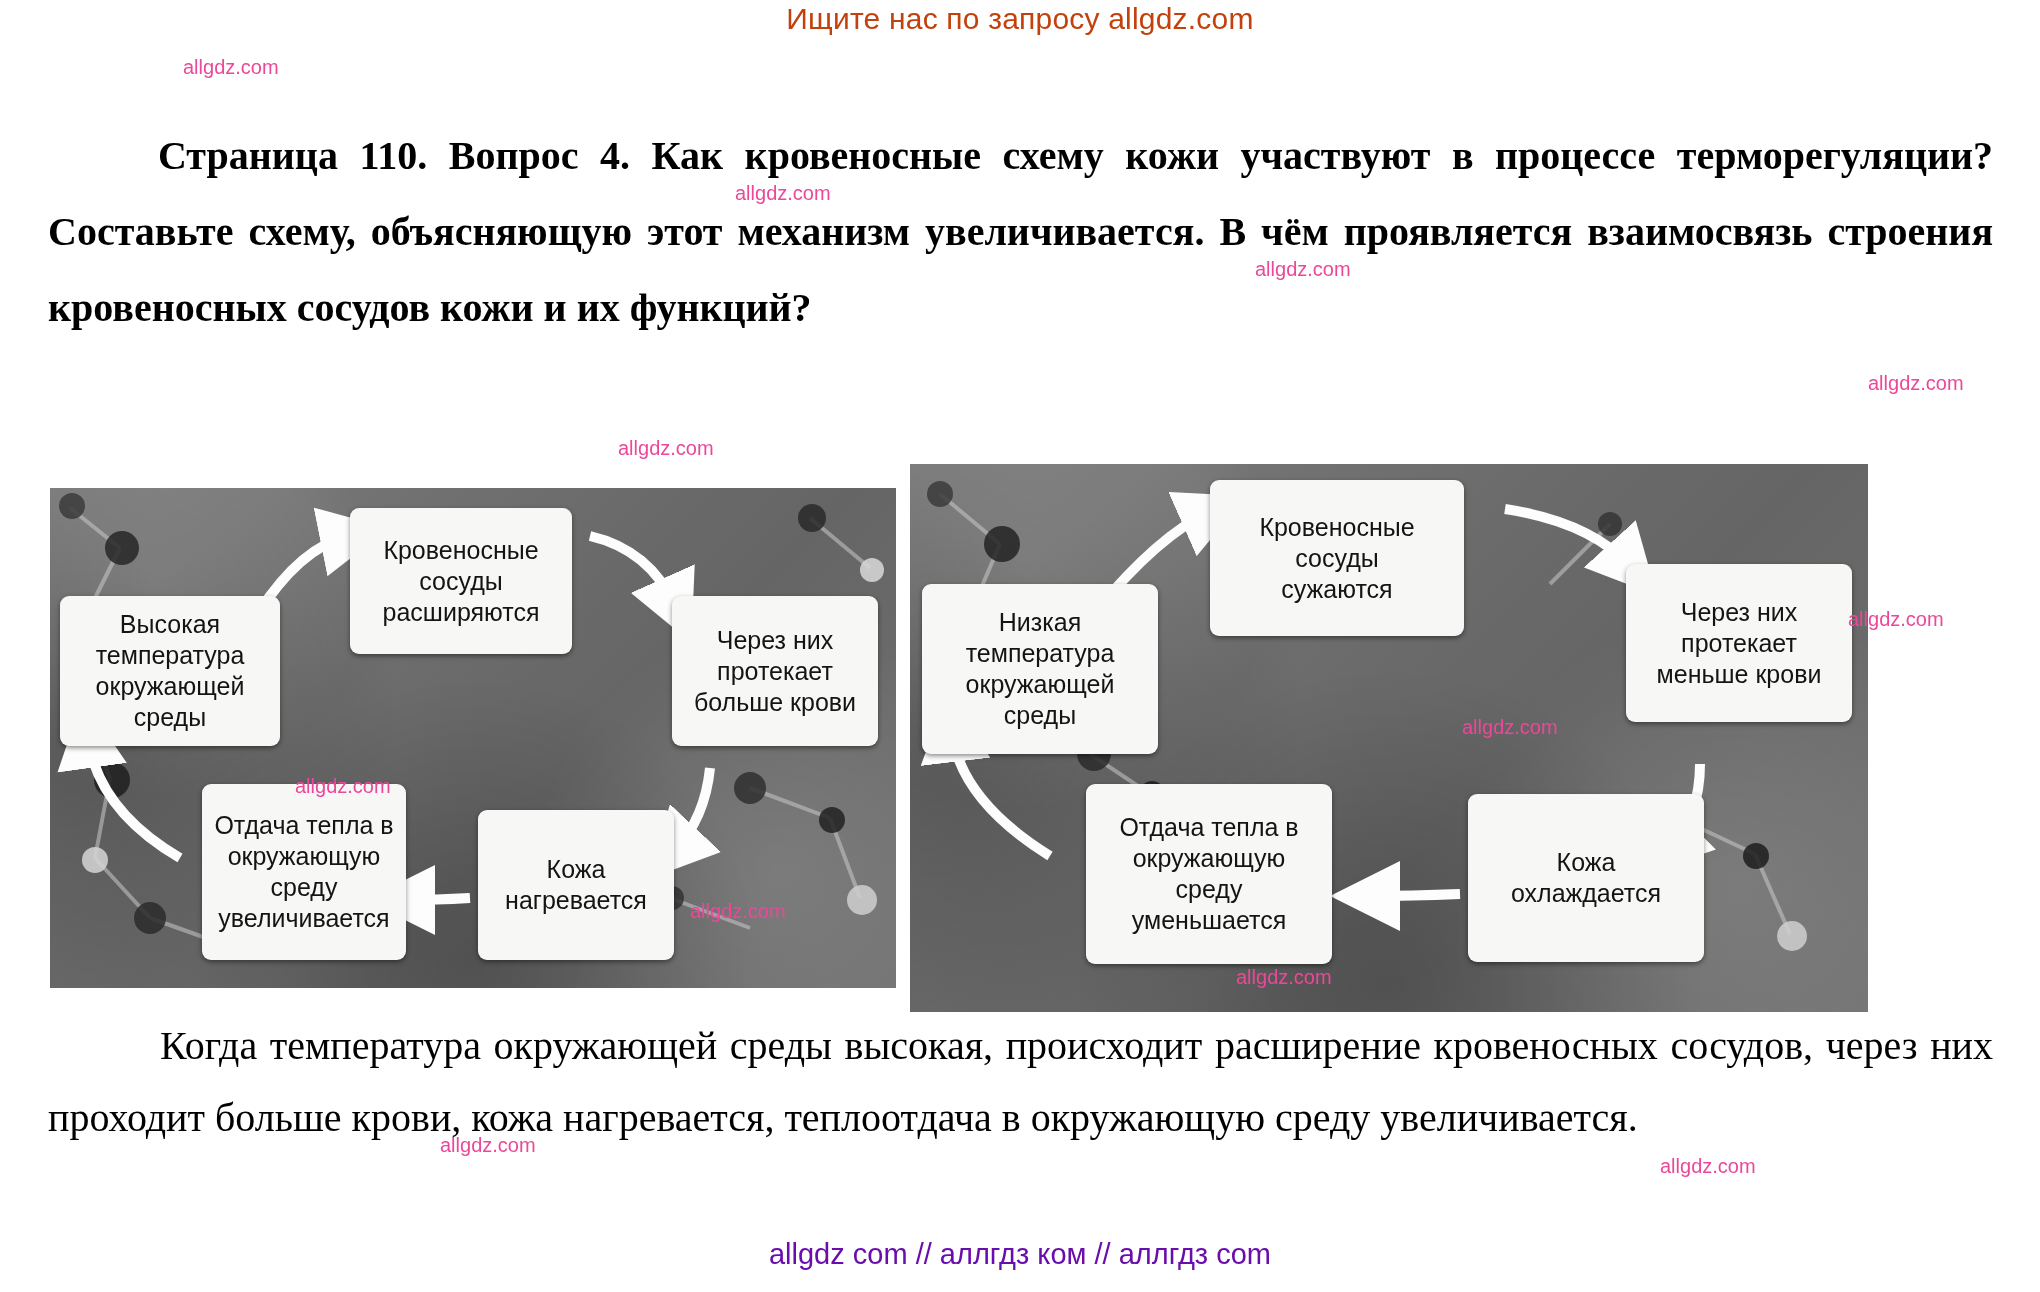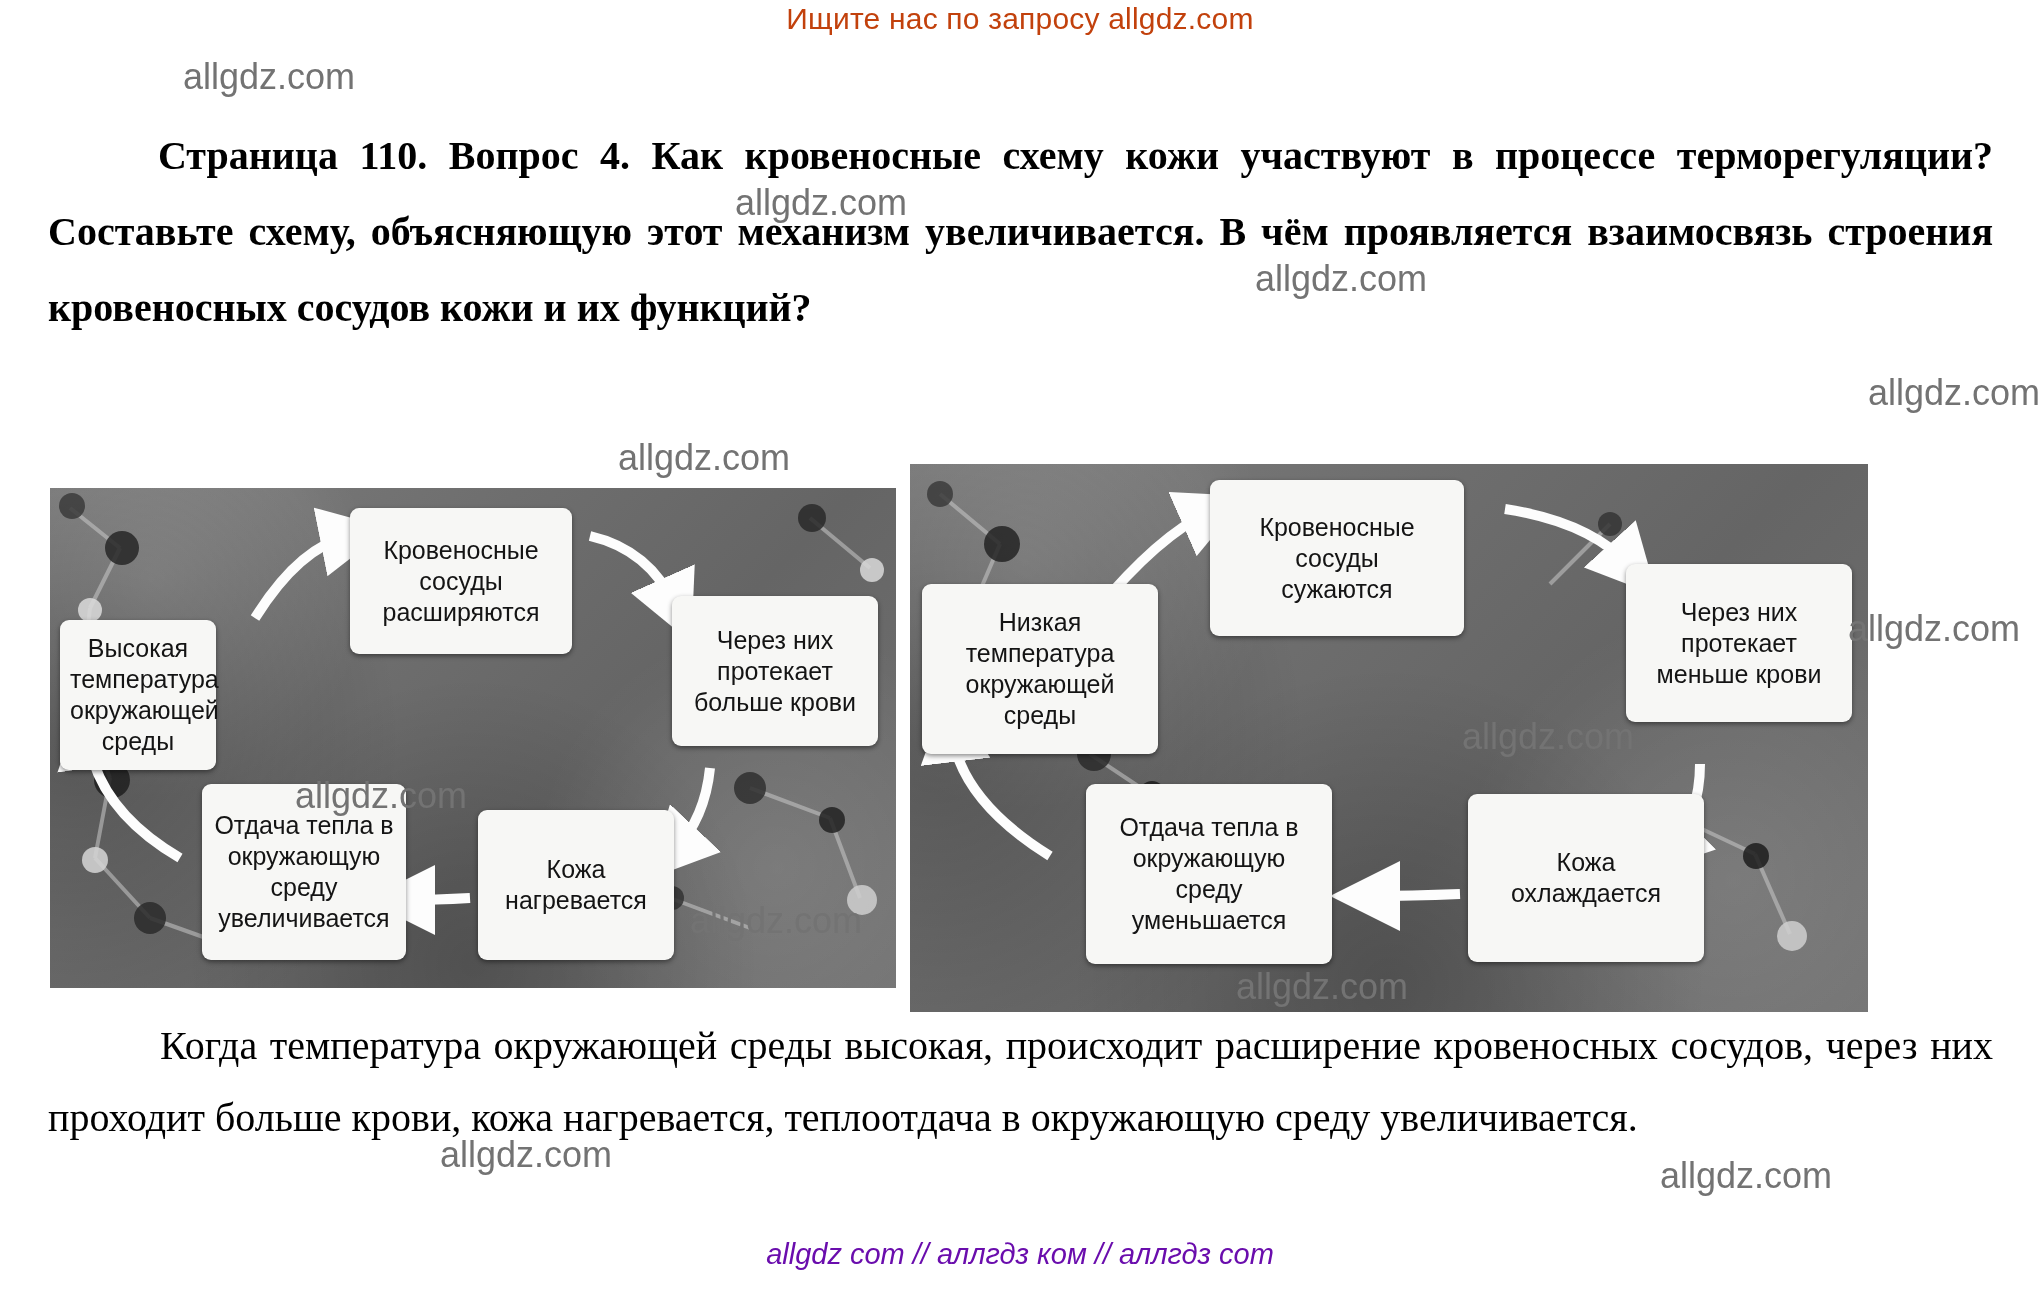--- a/index.html
+++ b/index.html
@@ -28,22 +28,22 @@
     font-size: 30px;
     font-weight: 400;
     letter-spacing: 0.2px;
     white-space: nowrap;
   }
 
   
   .wm {
     position: absolute;
     font-family: "Liberation Sans", sans-serif;
-    font-size: 36px;
-    color: #737373;
+    font-size: 20px;
+    color: #ec4899;
     white-space: nowrap;
     pointer-events: none;
     z-index: 40;
   }
 
   
   .question {
     position: absolute;
     left: 48px;
     top: 118px;
@@ -138,21 +138,20 @@
   .footer {
     position: absolute;
     left: 0;
     top: 1238px;
     width: 2040px;
     text-align: center;
     color: #6a0dad;
     font-family: "Liberation Sans", sans-serif;
     font-size: 29px;
     white-space: nowrap;
-    font-style: italic;
   }
   .footer .sep { color: #6a0dad; }
 </style>
 </head>
 <body>
 
 <div class="promo">Ищите нас по запросу allgdz.com</div>
 
 <div class="question">
   <span class="indent"></span><span>Страница 110. Вопрос 4.</span>
@@ -206,21 +205,21 @@
       </defs>
       <g fill="none" stroke="#fdfdfd" stroke-width="10" marker-end="url(#ahL)">
         <path d="M205,130 Q250,58 300,48"></path>
         <path d="M540,48 Q600,62 625,118"></path>
         <path d="M660,280 Q655,330 625,362"></path>
         <path d="M420,410 Q385,412 355,412"></path>
         <path d="M130,370 Q48,322 38,250"></path>
       </g>
     </svg>
 
-    <div class="fbox" style="left:10px; top:108px; width:156px; height:150px;margin-top:24px;">
+    <div class="fbox" style="left:10px; top:108px; width:220px; height:150px;">
       <span>Высокая<br>температура<br>окружающей<br>среды</span>
     </div>
     <div class="fbox" style="left:300px; top:20px; width:222px; height:146px;">
       <span>Кровеносные<br>сосуды<br>расширяются</span>
     </div>
     <div class="fbox" style="left:622px; top:108px; width:206px; height:150px;">
       <span>Через них<br>протекает<br>больше крови</span>
     </div>
     <div class="fbox" style="left:428px; top:322px; width:196px; height:150px;">
       <span>Кожа<br>нагревается</span>

